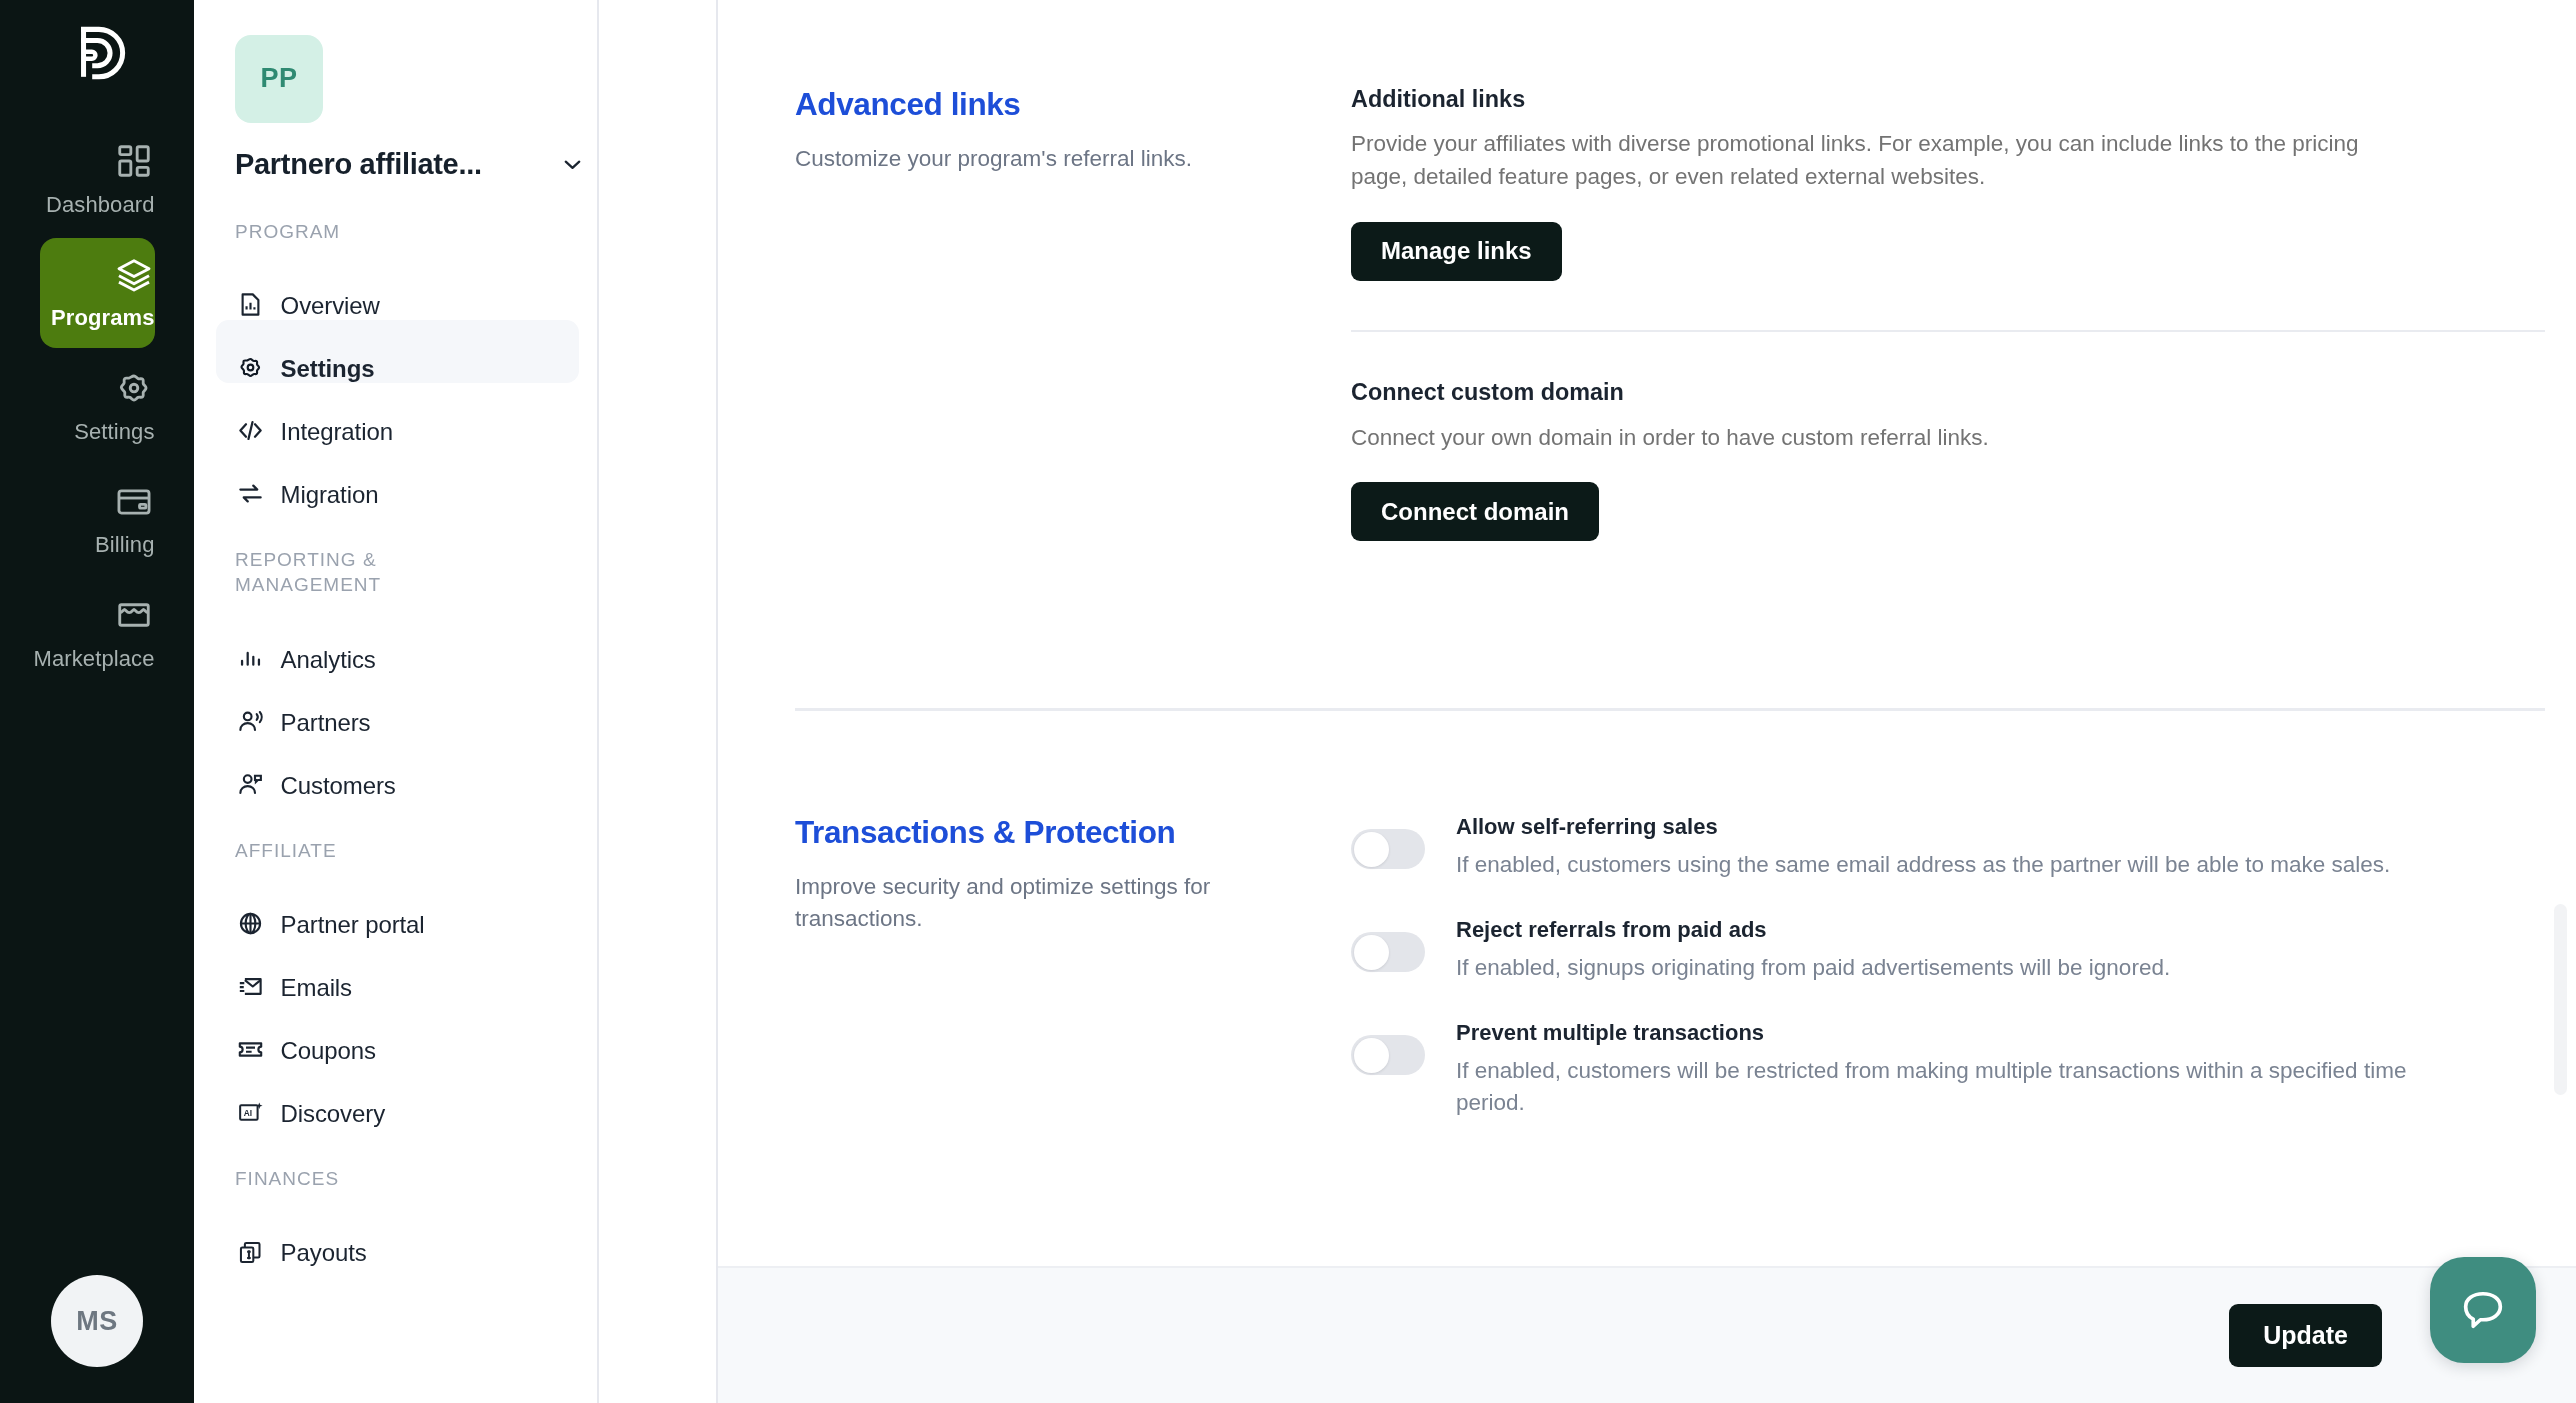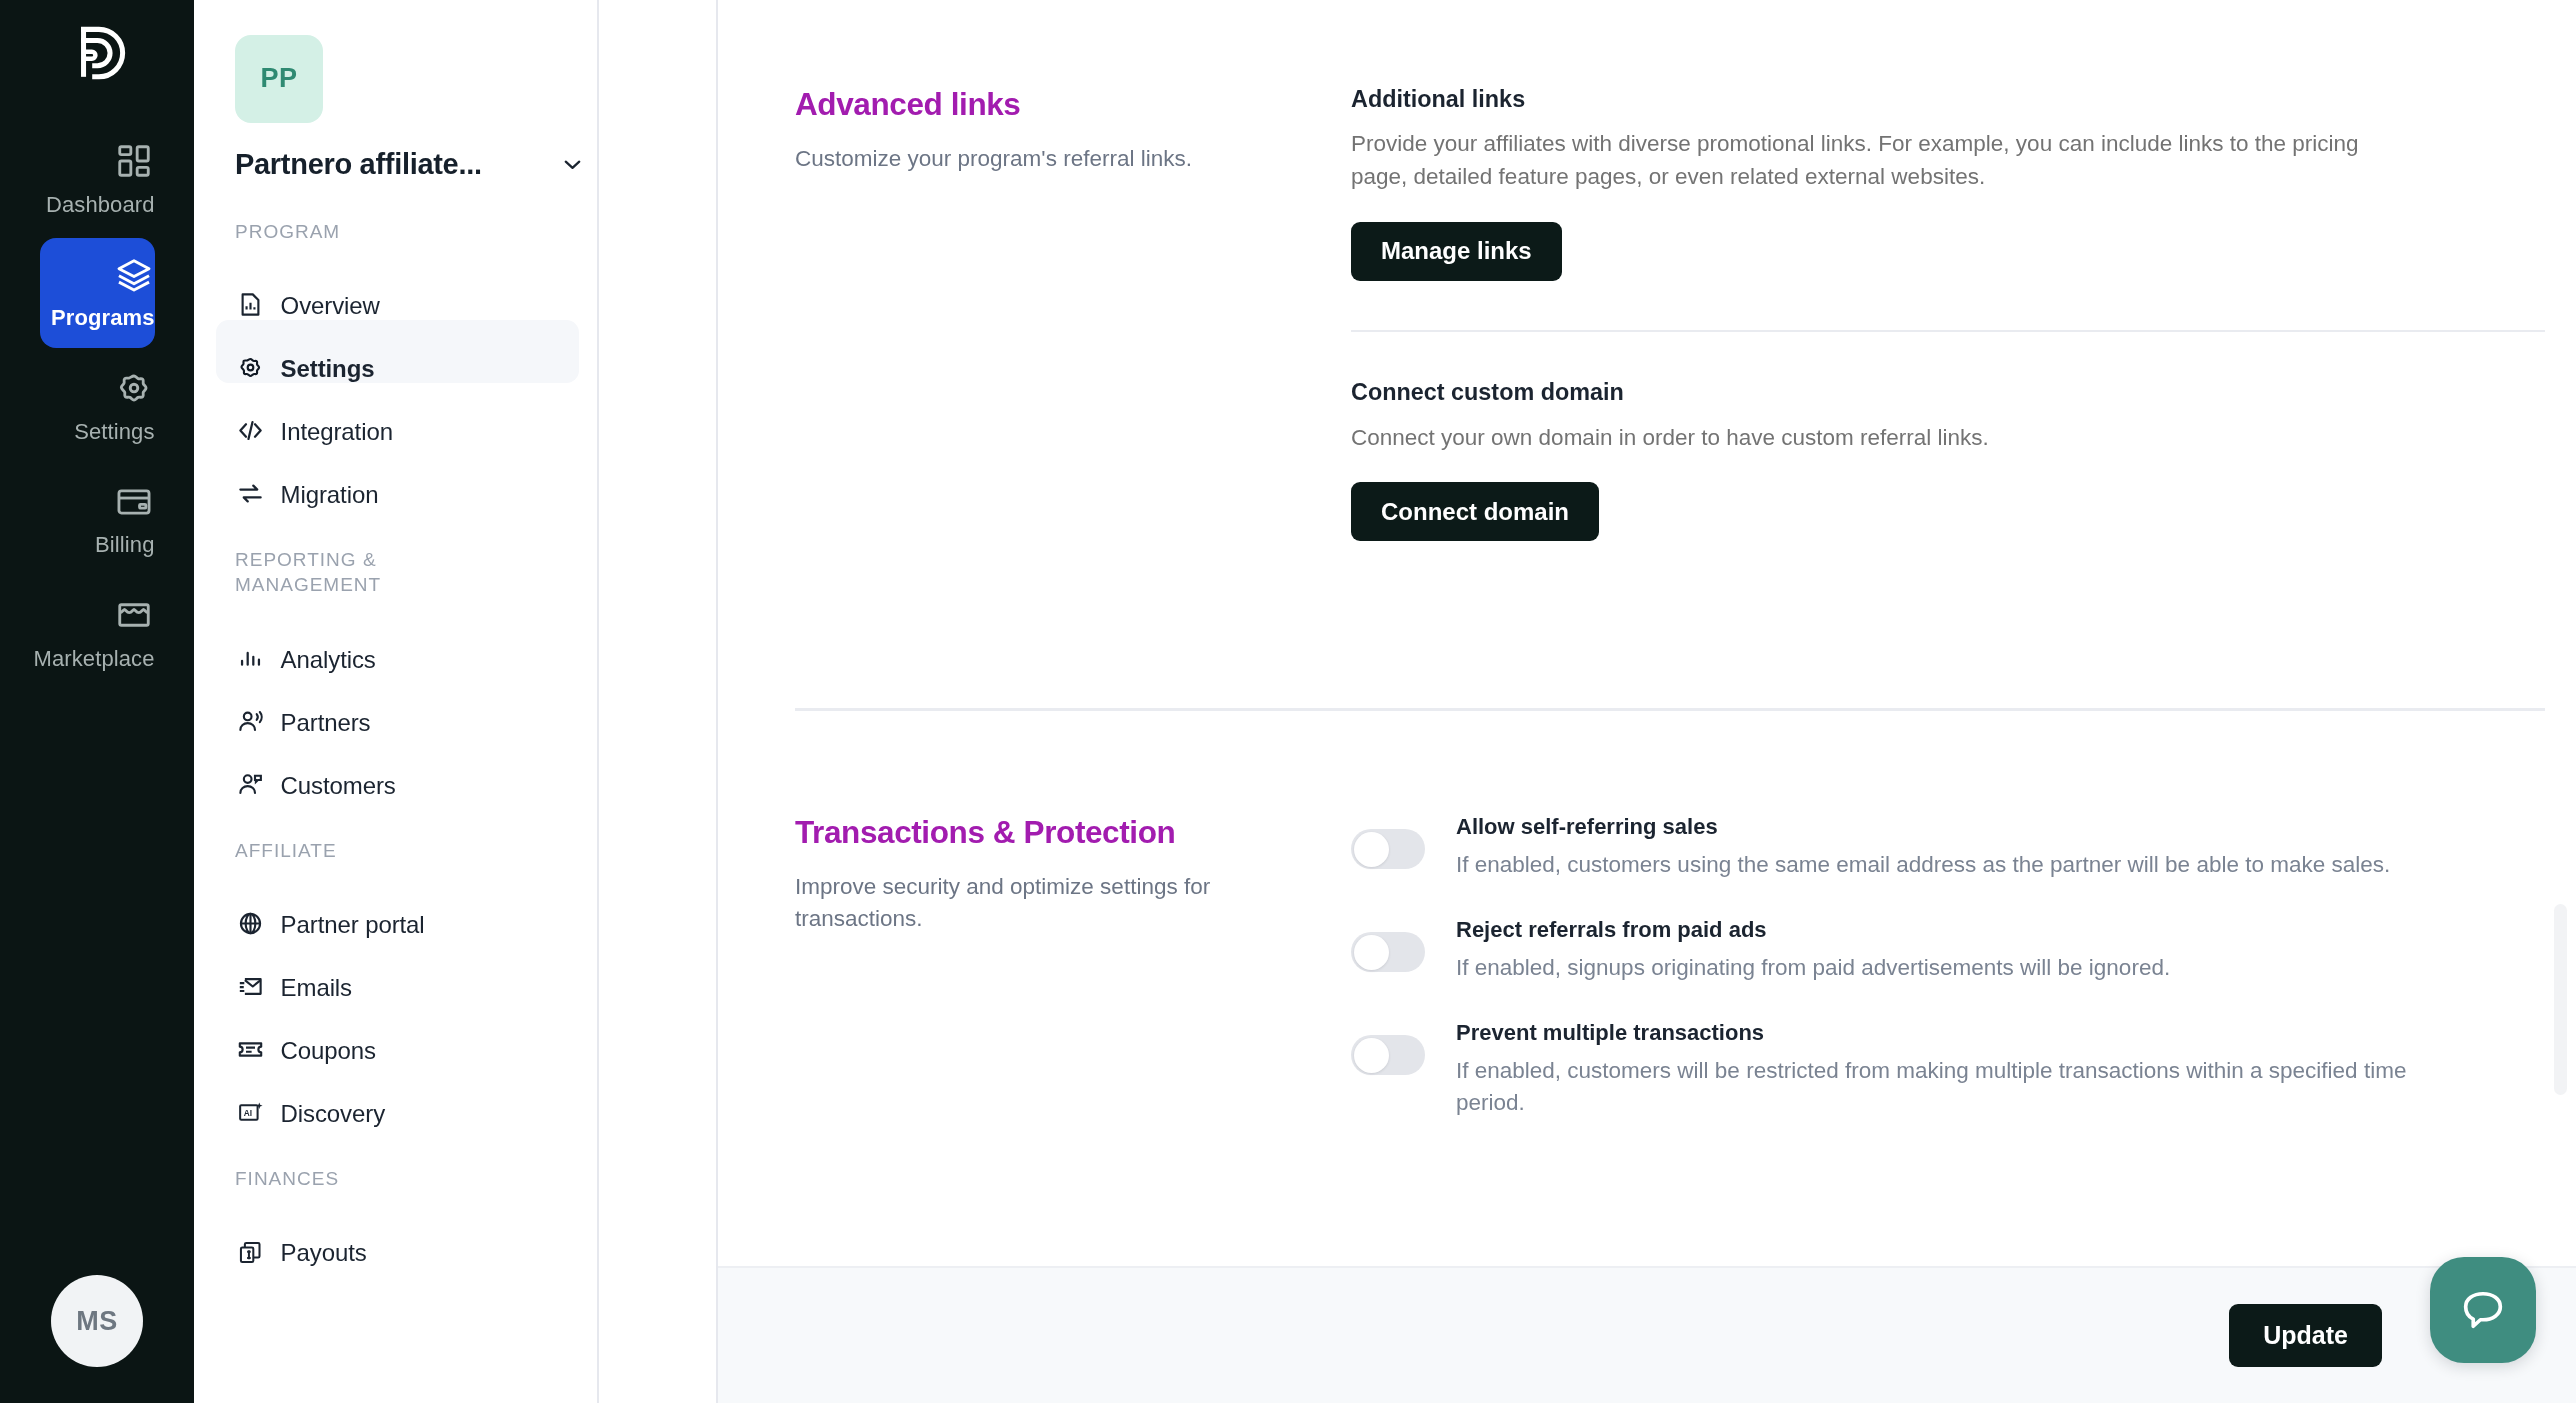--- a/index.html
+++ b/index.html
@@ -19,21 +19,21 @@
     display: flex; flex-direction: column; align-items: center;
     position: relative;
   }
   .rail-logo { margin-top: 16px; width: 76px; height: 76px; display:flex; align-items:center; justify-content:center; }
   .rail-nav { margin-top: 32px; width: 100%; display: flex; flex-direction: column; align-items: center; gap: 3.6px; }
   .rail-item {
     width: 115px; height: 110px; border-radius: 16px;
     display: flex; flex-direction: column; align-items: flex-end; justify-content: center;
     gap: 10px; cursor: pointer;
   }
-  .rail-item.active { background: #1d4ed8; }
+  .rail-item.active { background: #4d7c0f; }
   .rail-item .ri-ico { width: 41px; height: 41px; display:flex; align-items:center; justify-content:center; }
   .rail-item .ri-lbl { font-size: 22px; color: #A7B1B0; letter-spacing: 0.1px; }
   .rail-item.active .ri-lbl { color: #FFFFFF; font-weight: 600; }
   .rail-item.active .ri-ico svg { stroke: #FFFFFF; }
   .rail-avatar {
     position: absolute; left: 51px; bottom: 36px;
     width: 92px; height: 92px; border-radius: 50%;
     background: #F1F3F5; color: #6E7781;
     display: flex; align-items: center; justify-content: center;
     font-size: 27px; font-weight: 600; letter-spacing: 0.4px; cursor: pointer;
@@ -80,21 +80,21 @@
     background: #FFFFFF; border-left: 2.7px solid #E6E8EE;
     margin-left: 117px;
     display: flex; flex-direction: column;
   }
   .main-scroll { flex: 1; overflow: hidden; position: relative; padding: 0 0 0 0; }
   .section {
     display: flex; padding: 0 31px 0 77px;
   }
   .sec-left { width: 556px; flex: 0 0 556px; padding-right: 36px; }
   .sec-right { flex: 1; }
-  .sec-title { font-size: 31.5px; font-weight: 700; color: #a21caf; letter-spacing: -0.4px; }
+  .sec-title { font-size: 31.5px; font-weight: 700; color: #1d4ed8; letter-spacing: -0.4px; }
   .sec-sub { margin-top: 20px; font-size: 22.5px; line-height: 1.42; color: #6C7585; max-width: 468px; }
 
   .block-title { font-size: 23.4px; font-weight: 600; color: #1B2430; }
   .block-desc { margin-top: 15.3px; font-size: 22.5px; line-height: 1.45; color: #737373; max-width: 1021px; }
   .btn-dark {
     margin-top: 28px; display: inline-flex; align-items: center; justify-content: center;
     height: 59px; padding: 0 30px; border-radius: 9px; border: none;
     background: #0C1A18; color: #FFFFFF; font-size: 24px; font-weight: 600;
     font-family: "Liberation Sans", sans-serif; cursor: pointer;
   }

